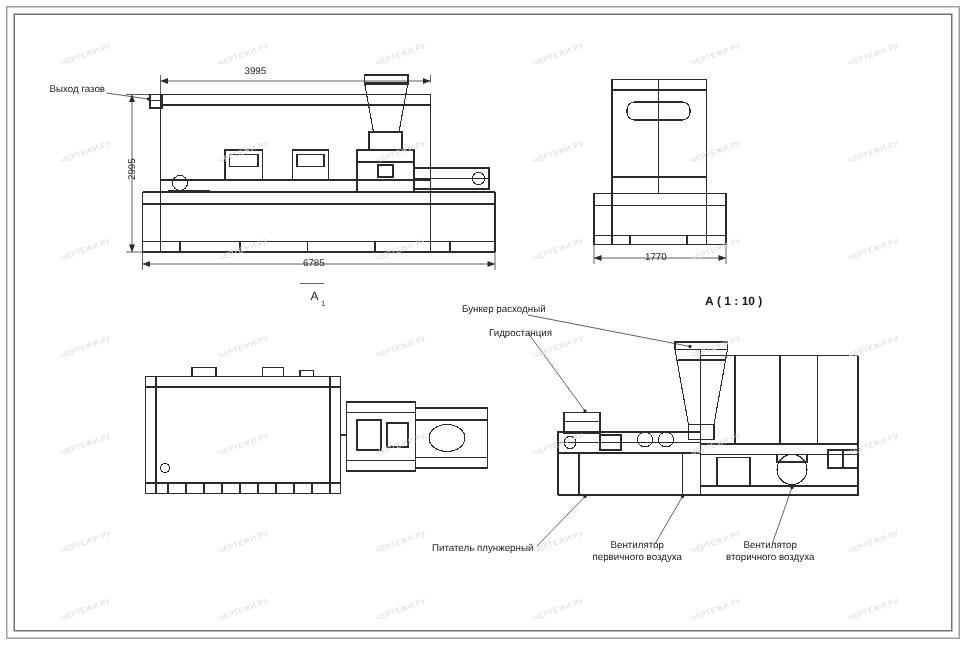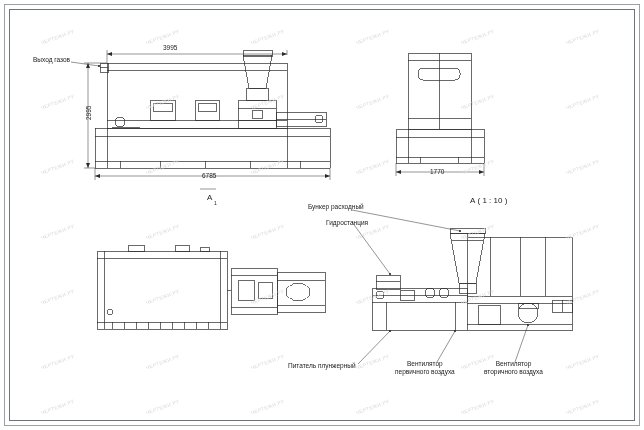--- a/index.html
+++ b/index.html
@@ -277,21 +277,21 @@
 
   <div class="lbl dim rot" style="left:85px; top:120px;">2995</div>
 
   <div class="lbl dim" style="left:202px; top:172px;">6785</div>
 
   <div class="lbl big" style="left:207px; top:193px;">А</div>
   <div class="lbl" style="left:214px; top:200px; font-size:5px;">1</div>
 
   <div class="lbl dim" style="left:430px; top:168px;">1770</div>
 
-  <div class="lbl big" style="left:470px; top:196px;">А ( 1 : 10 )</div>
+  <div class="lbl big" style="left:470px; top:196px;font-weight:bold;">А ( 1 : 10 )</div>
 
   <div class="lbl" style="left:308px; top:203px;">Бункер расходный</div>
 
   <div class="lbl" style="left:326px; top:219px;">Гидростанция</div>
 
   <div class="lbl" style="left:288px; top:362px;">Питатель плунжерный</div>
 
   <div class="lbl" style="left:395px; top:360px; text-align:center;">Вентилятор
 первичного воздуха</div>
 

